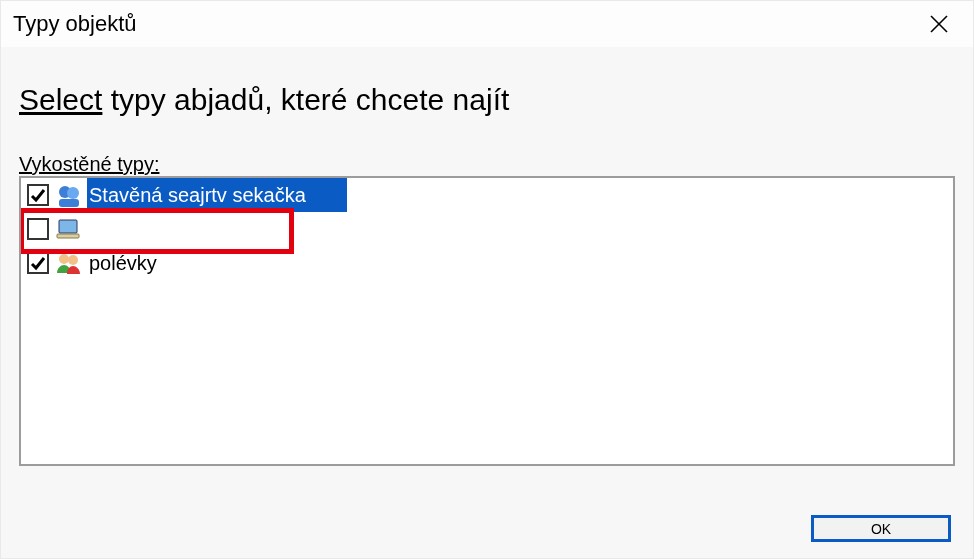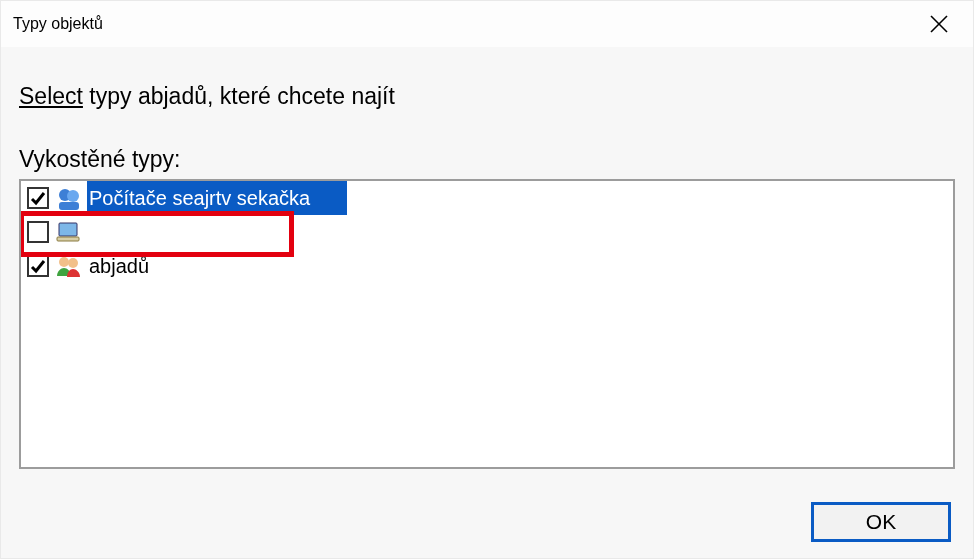--- a/index.html
+++ b/index.html
@@ -20,41 +20,41 @@
   }
   .titlebar {
     display: flex;
     align-items: center;
     justify-content: space-between;
     height: 46px;
     padding: 0 14px 0 12px;
     background: #fdfdfd;
   }
   .titlebar .title {
-    font-size: 16px;
+    font-size: 22px;
   }
   .close-btn {
     width: 40px; height: 40px;
     display: flex; align-items: center; justify-content: center;
     cursor: pointer;
   }
   .close-btn svg { stroke: #000; stroke-width: 1.6; }
 
   .body {
     padding: 16px 18px 0 18px;
   }
   .prompt {
-    font-size: 23px;
+    font-size: 30px;
     margin: 20px 0 36px 0;
   }
   .prompt .emph { text-decoration: underline; }
 
   .list-label {
-    font-size: 23px;
-    margin-bottom: 6px;
+    font-size: 20px;
+    text-decoration: underline;
   }
   .listbox {
     background: #fff;
     border: 2px solid #9c9c9c;
     height: 290px;
     overflow: auto;
     position: relative;
   }
   .row {
     display: flex;
@@ -100,24 +100,24 @@
 
   .button-row {
     position: absolute;
     right: 22px;
     bottom: 16px;
     display: flex;
     gap: 22px;
   }
   .btn {
     width: 140px;
-    height: 40px;
+    height: 27px;
     border: 2px solid #9c9c9c;
     background: #eaeaea;
-    font-size: 21px;
+    font-size: 14px;
     display: flex; align-items: center; justify-content: center;
     cursor: pointer;
     margin-top: 9px;
   }
   .btn.default {
     border: 3px solid #0a5bc4;
     background: #f2f2f2;
   }
 </style>
 </head>
@@ -150,21 +150,21 @@
               <polyline points="2,9 6,13 14,3"></polyline>
             </svg>
           </div>
           <div class="icon">
             <svg width="28" height="28" viewBox="0 0 28 28">
               <circle cx="10" cy="11" r="6" fill="#3d7fd6"></circle>
               <circle cx="18" cy="12" r="6" fill="#6aa8ef"></circle>
               <rect x="4" y="18" width="20" height="8" rx="3" fill="#3d7fd6"></rect>
             </svg>
           </div>
-          <div class="label-wrap">Počítače seajrtv sekačka</div>
+          <div class="label-wrap">Stavěná seajrtv sekačka</div>
         </div>
         <div class="row">
           <div class="cb"></div>
           <div class="icon">
             <svg width="26" height="26" viewBox="0 0 26 26">
               <rect x="3" y="4" width="18" height="13" rx="1" fill="#7db7e8" stroke="#336" stroke-width="1"></rect>
               <rect x="1" y="18" width="22" height="4" rx="1" fill="#d8cfa8" stroke="#8a7a40" stroke-width="1"></rect>
             </svg>
           </div>
         </div>
@@ -175,21 +175,21 @@
             </svg>
           </div>
           <div class="icon">
             <svg width="28" height="28" viewBox="0 0 28 28">
               <circle cx="9" cy="10" r="5" fill="#f2c089"></circle>
               <circle cx="18" cy="11" r="5" fill="#f2c089"></circle>
               <path d="M2 24c0-5 4-8 7-8s7 3 7 8" fill="#3fa33f"></path>
               <path d="M12 25c0-5 3-8 6-8s7 3 7 8" fill="#d33"></path>
             </svg>
           </div>
-          <div class="label-wrap">abjadů</div>
+          <div class="label-wrap">polévky</div>
         </div>
         <div class="annotation" id="annotation" style="left: -2px; top: 30px; width: 275px; height: 46px;"></div>
     </div>
   </div>
 
   <div class="button-row">
     <div class="btn default">OK</div>
   </div>
 
 </div>

